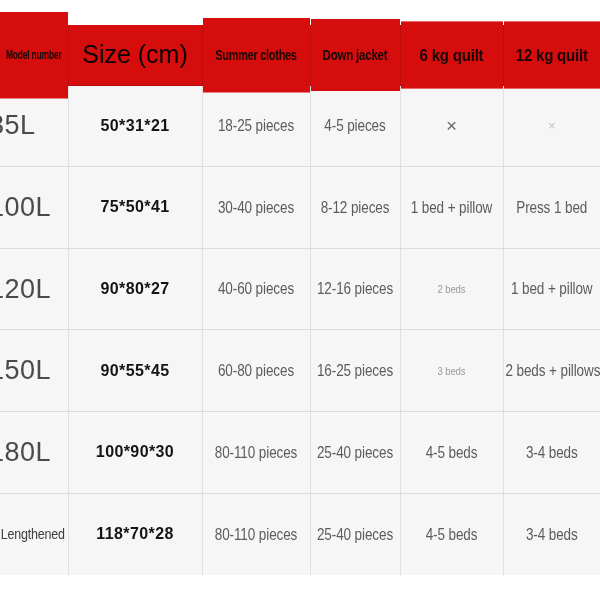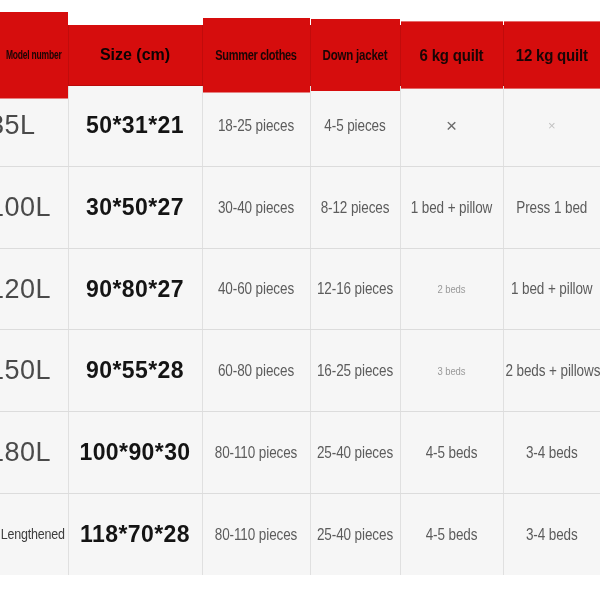--- a/index.html
+++ b/index.html
@@ -57,22 +57,22 @@
     white-space: nowrap;
   }
   thead th:last-child { border-right: none; }
 
   th.h-model {
     font-size: 8.5px;
     letter-spacing: -0.2px;
     transform: scaleY(1.45);
   }
   th.h-size {
-    font-size: 16px;
-    font-weight: 700;
+    font-size: 25px;
+    font-weight: 400;
     color: #0d0303;
   }
   th.h-summer {
     font-size: 11px;
     transform: scaleY(1.25);
     letter-spacing: -0.3px;
   }
   th.h-down {
     font-size: 11.5px;
     transform: scaleY(1.2);
@@ -113,21 +113,21 @@
   }
   td.model.small {
     font-size: 12.5px;
     letter-spacing: -0.2px;
     transform: scaleY(1.2);
     text-indent: 0;
     text-align: center;
     color: #3d3d3d;
   }
   td.size {
-    font-size: 23px;
+    font-size: 16px;
     color: #141414;
     font-weight: 700;
     letter-spacing: 0.4px;
   }
   td.cell {
     font-size: 13.5px;
     transform: scaleY(1.18);
     letter-spacing: -0.1px;
   }
   td.cell.tiny {
@@ -176,39 +176,39 @@
         <td class="model">35L</td>
         <td class="size">50*31*21</td>
         <td class="cell">18-25 pieces</td>
         <td class="cell">4-5 pieces</td>
         <td class="cell mark">×</td>
         <td class="cell mark faint">×</td>
       </tr>
 
       <tr>
         <td class="model">100L</td>
-        <td class="size">30*50*27</td>
+        <td class="size">75*50*41</td>
         <td class="cell">30-40 pieces</td>
         <td class="cell">8-12 pieces</td>
         <td class="cell">1 bed + pillow</td>
         <td class="cell">Press 1 bed</td>
       </tr>
 
       <tr>
         <td class="model">120L</td>
         <td class="size">90*80*27</td>
         <td class="cell">40-60 pieces</td>
         <td class="cell">12-16 pieces</td>
         <td class="cell tiny">2 beds</td>
         <td class="cell">1 bed + pillow</td>
       </tr>
 
       <tr>
         <td class="model">150L</td>
-        <td class="size">90*55*28</td>
+        <td class="size">90*55*45</td>
         <td class="cell">60-80 pieces</td>
         <td class="cell">16-25 pieces</td>
         <td class="cell tiny">3 beds</td>
         <td class="cell">2 beds + pillows</td>
       </tr>
 
       <tr>
         <td class="model">180L</td>
         <td class="size">100*90*30</td>
         <td class="cell">80-110 pieces</td>

